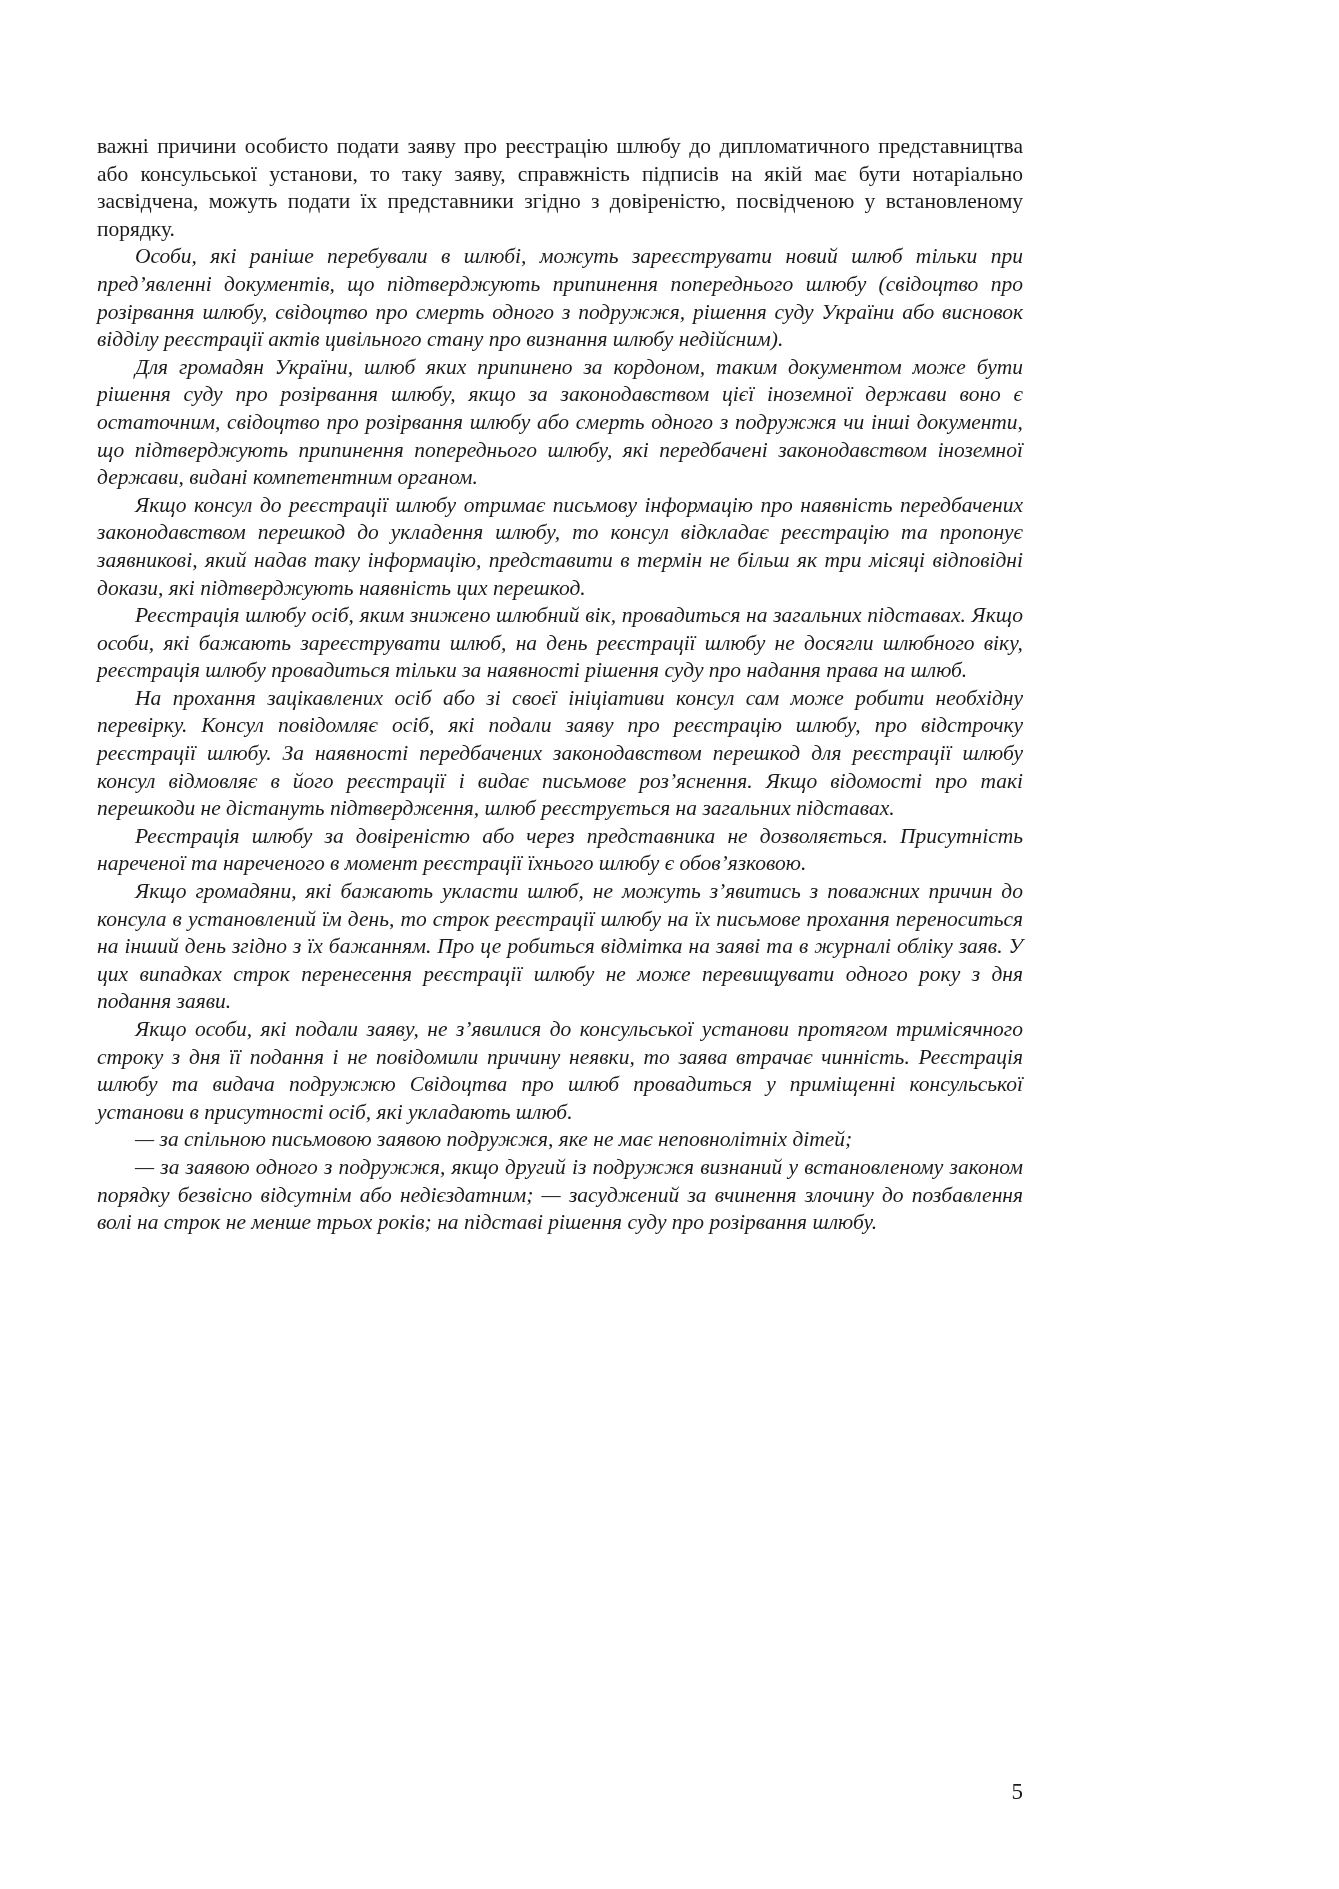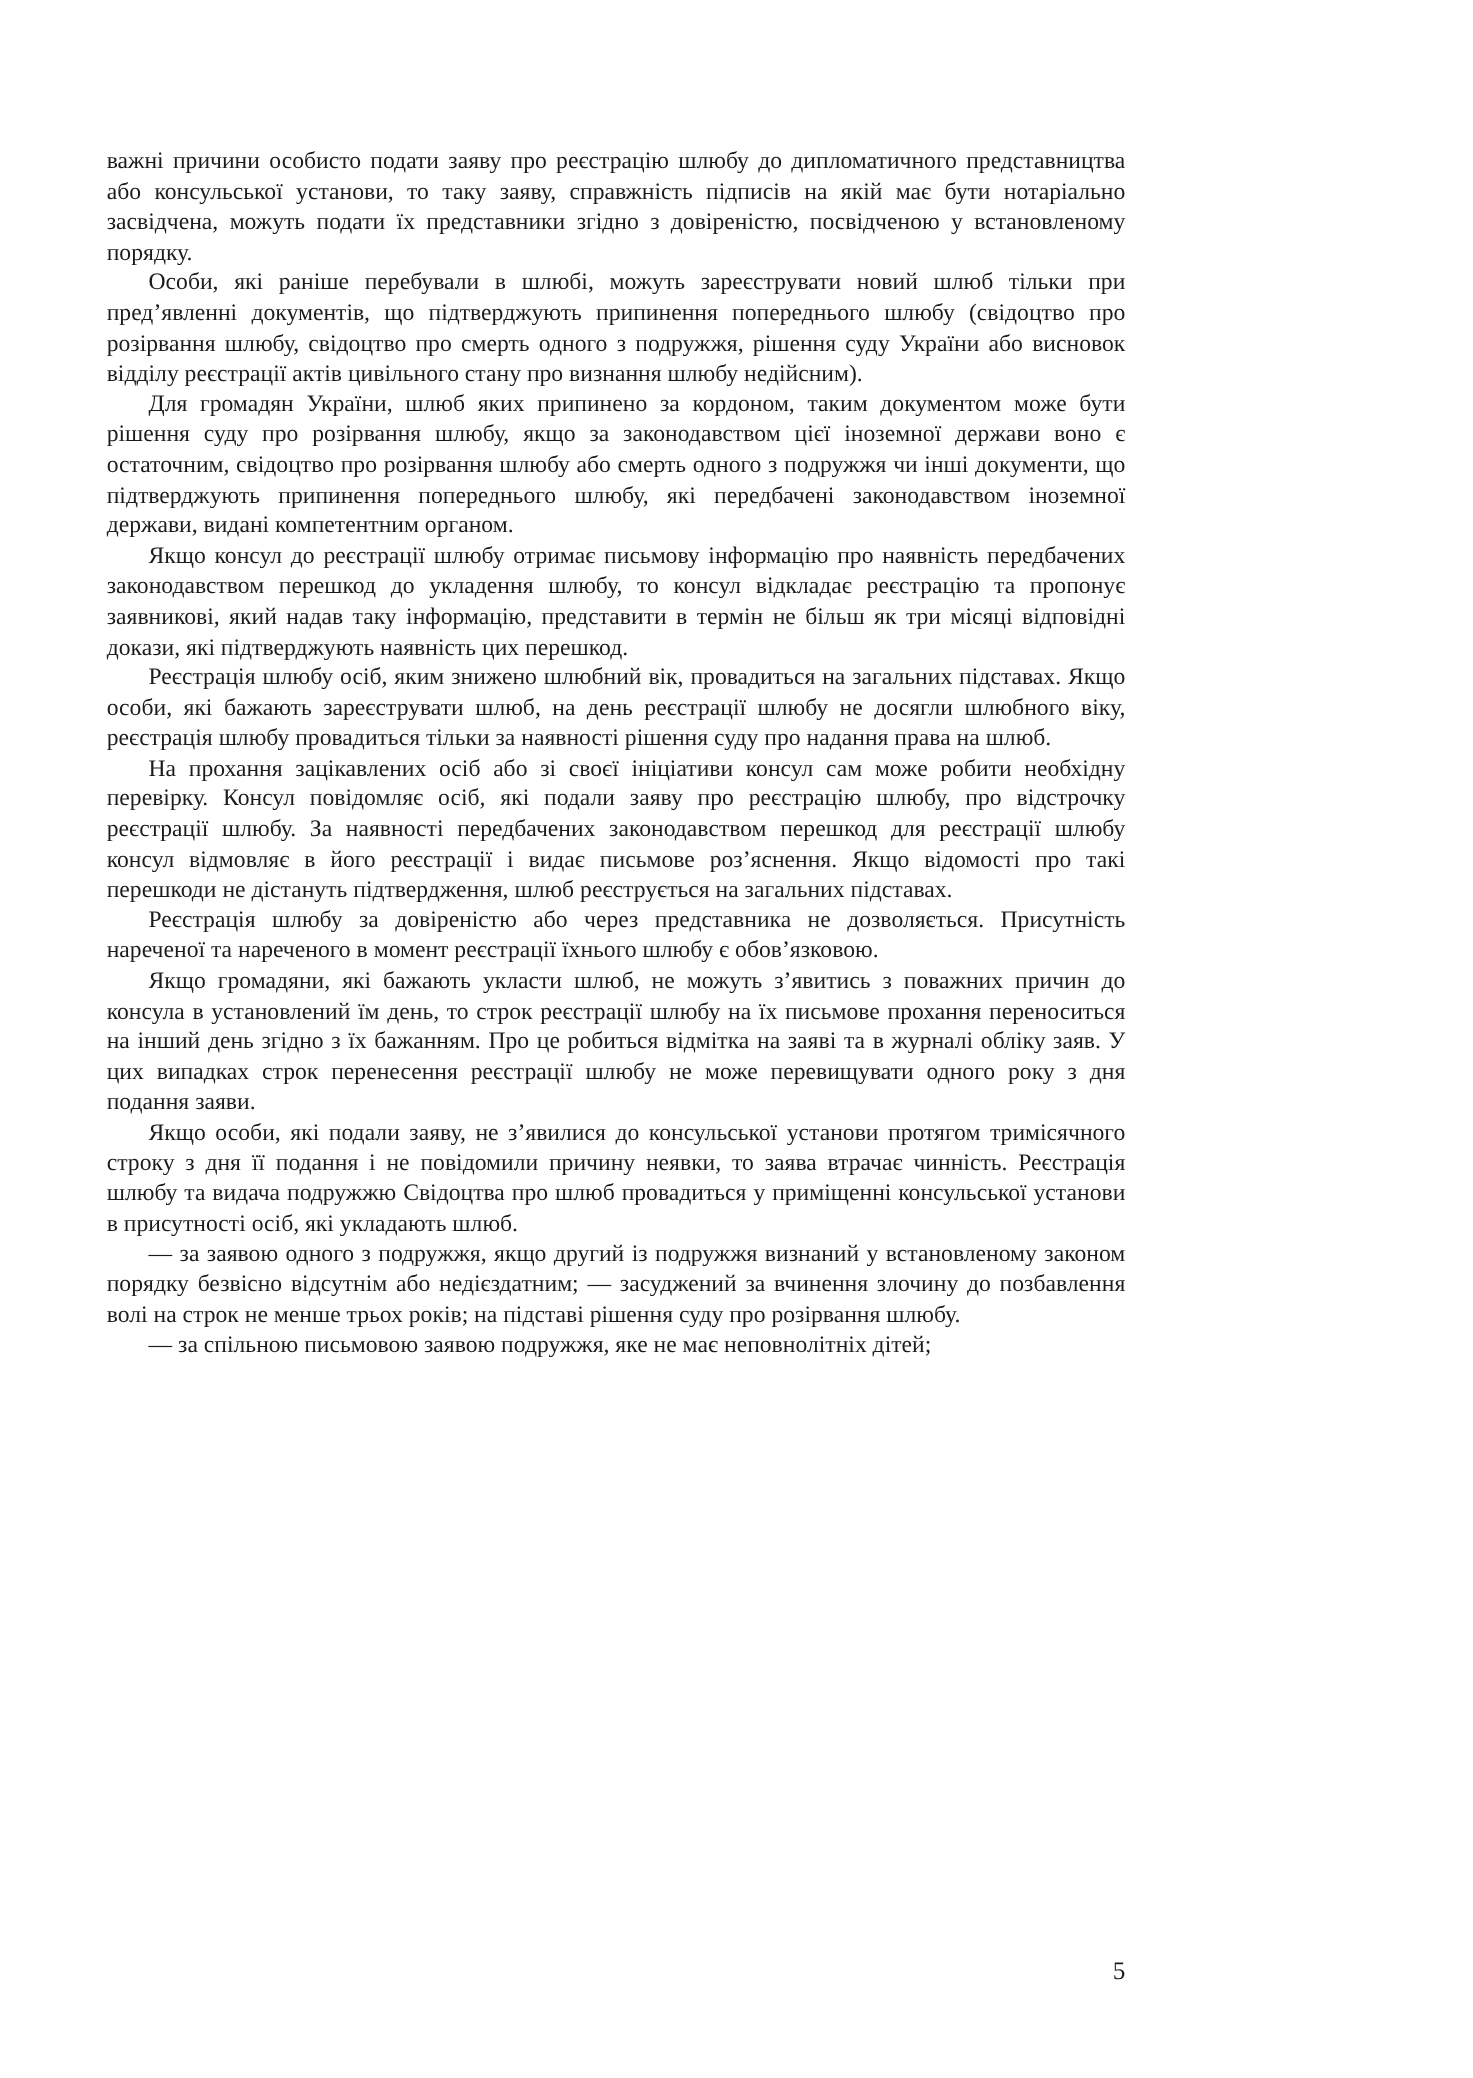--- a/index.html
+++ b/index.html
@@ -17,21 +17,21 @@
     position: absolute;
     left: 97px;
     top: 133px;
     width: 926px;
     font-size: 21.5px;
     line-height: 27.6px;
     text-align: justify;
     text-justify: inter-word;
   }
   .para { text-indent: 0; }
-  .para.indent { text-indent: 38px; }
+  .para.indent { text-indent: 38px; font-style: italic; }
   .page-number {
     position: absolute;
     left: 97px;
     top: 1778px;
     width: 926px;
     text-align: right;
     font-size: 23px;
     line-height: 28px;
     color: #1b1b1b;
   }
@@ -43,17 +43,17 @@
   <div class="text-block" id="text-block">
       <p class="para">важні причини особисто подати заяву про реєстрацію шлюбу до дипломатичного представництва або консульської установи, то таку заяву, справжність підписів на якій має бути нотаріально засвідчена, можуть подати їх представники згідно з довіреністю, посвідченою у встановленому порядку.</p>
       <p class="para indent">Особи, які раніше перебували в шлюбі, можуть зареєструвати новий шлюб тільки при пред’явленні документів, що підтверджують припинення попереднього шлюбу (свідоцтво про розірвання шлюбу, свідоцтво про смерть одного з подружжя, рішення суду України або висновок відділу реєстрації актів цивільного стану про визнання шлюбу недійсним).</p>
       <p class="para indent">Для громадян України, шлюб яких припинено за кордоном, таким документом може бути рішення суду про розірвання шлюбу, якщо за законодавством цієї іноземної держави воно є остаточним, свідоцтво про розірвання шлюбу або смерть одного з подружжя чи інші документи, що підтверджують припинення попереднього шлюбу, які передбачені законодавством іноземної держави, видані компетентним органом.</p>
       <p class="para indent">Якщо консул до реєстрації шлюбу отримає письмову інформацію про наявність передбачених законодавством перешкод до укладення шлюбу, то консул відкладає реєстрацію та пропонує заявникові, який надав таку інформацію, представити в термін не більш як три місяці відповідні докази, які підтверджують наявність цих перешкод.</p>
       <p class="para indent">Реєстрація шлюбу осіб, яким знижено шлюбний вік, провадиться на загальних підставах. Якщо особи, які бажають зареєструвати шлюб, на день реєстрації шлюбу не досягли шлюбного віку, реєстрація шлюбу провадиться тільки за наявності рішення суду про надання права на шлюб.</p>
       <p class="para indent">На прохання зацікавлених осіб або зі своєї ініціативи консул сам може робити необхідну перевірку. Консул повідомляє осіб, які подали заяву про реєстрацію шлюбу, про відстрочку реєстрації шлюбу. За наявності передбачених законодавством перешкод для реєстрації шлюбу консул відмовляє в його реєстрації і видає письмове роз’яснення. Якщо відомості про такі перешкоди не дістануть підтвердження, шлюб реєструється на загальних підставах.</p>
       <p class="para indent">Реєстрація шлюбу за довіреністю або через представника не дозволяється. Присутність нареченої та нареченого в момент реєстрації їхнього шлюбу є обов’язковою.</p>
       <p class="para indent">Якщо громадяни, які бажають укласти шлюб, не можуть з’явитись з поважних причин до консула в установлений їм день, то строк реєстрації шлюбу на їх письмове прохання переноситься на інший день згідно з їх бажанням. Про це робиться відмітка на заяві та в журналі обліку заяв. У цих випадках строк перенесення реєстрації шлюбу не може перевищувати одного року з дня подання заяви.</p>
       <p class="para indent">Якщо особи, які подали заяву, не з’явилися до консульської установи протягом тримісячного строку з дня її подання і не повідомили причину неявки, то заява втрачає чинність. Реєстрація шлюбу та видача подружжю Свідоцтва про шлюб провадиться у приміщенні консульської установи в присутності осіб, які укладають шлюб.</p>
+      <p class="para indent">— за спільною письмовою заявою подружжя, яке не має неповнолітніх дітей;</p>
       <p class="para indent">— за заявою одного з подружжя, якщо другий із подружжя визнаний у встановленому законом порядку безвісно відсутнім або недієздатним; — засуджений за вчинення злочину до позбавлення волі на строк не менше трьох років; на підставі рішення суду про розірвання шлюбу.</p>
-      <p class="para indent">— за спільною письмовою заявою подружжя, яке не має неповнолітніх дітей;</p>
     </div>
   <div class="page-number">5</div>
 </div>
 
 </body></html>

